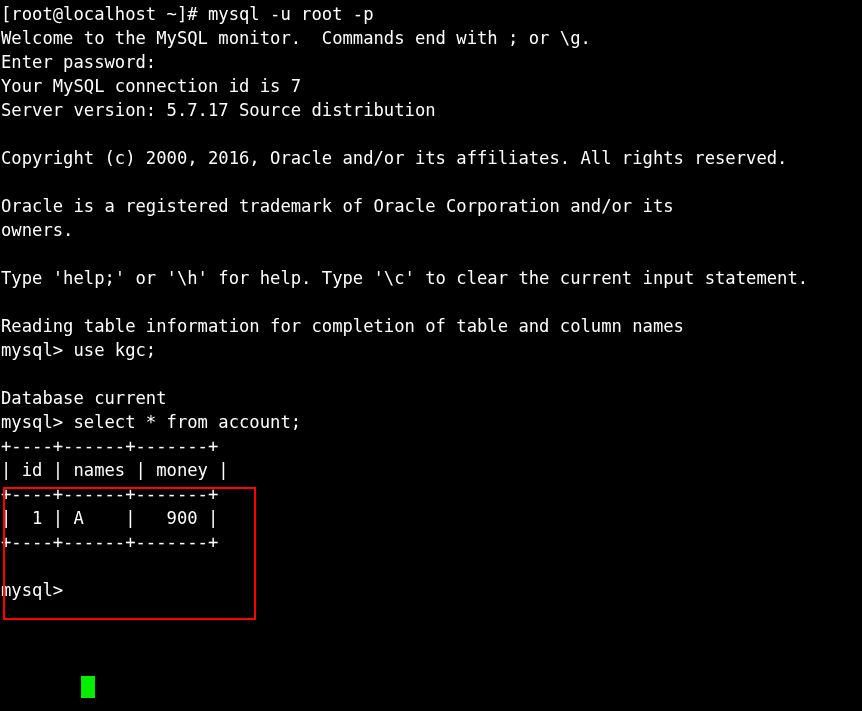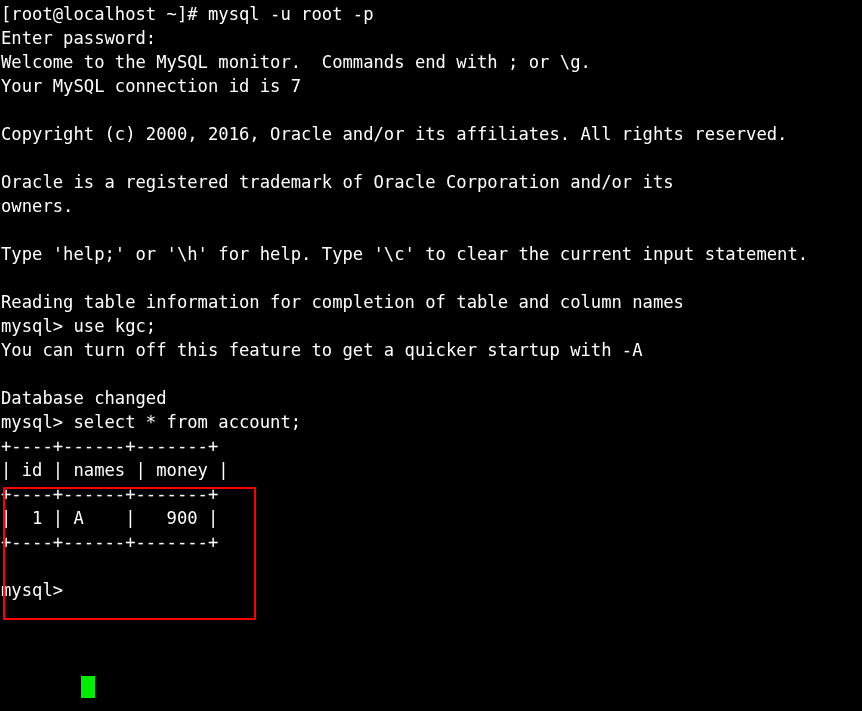--- a/index.html
+++ b/index.html
@@ -69,36 +69,36 @@
   }
 </style>
 </head>
 <body>
 
 <div id="terminal">
 
   <div class="screen">
 
     <div class="line">[root@localhost ~]# mysql -u root -p</div>
+    <div class="line">Welcome to the MySQL monitor.  Commands end with ; or \g.</div>
     <div class="line">Enter password:</div>
-    <div class="line">Welcome to the MySQL monitor.  Commands end with ; or \g.</div>
     <div class="line">Your MySQL connection id is 7</div>
+    <div class="line">Server version: 5.7.17 Source distribution</div>
     <div class="line blank"></div>
     <div class="line">Copyright (c) 2000, 2016, Oracle and/or its affiliates. All rights reserved.</div>
     <div class="line blank"></div>
     <div class="line">Oracle is a registered trademark of Oracle Corporation and/or its</div>
     <div class="line">owners.</div>
     <div class="line blank"></div>
     <div class="line">Type 'help;' or '\h' for help. Type '\c' to clear the current input statement.</div>
     <div class="line blank"></div>
     <div class="line">Reading table information for completion of table and column names</div>
     <div class="line">mysql&gt; use kgc;</div>
-    <div class="line">You can turn off this feature to get a quicker startup with -A</div>
     <div class="line blank"></div>
-    <div class="line">Database changed</div>
+    <div class="line">Database current</div>
     <div class="line">mysql&gt; select * from account;</div>
     <div class="line">+----+------+-------+</div>
     <div class="line">| id | names | money |</div>
     <div class="line">+----+------+-------+</div>
     <div class="line">|  1 | A    |   900 |</div>
     <div class="line">+----+------+-------+</div>
     <div class="line blank"></div>
     <div class="line prompt-row">mysql&gt; </div>
 
   </div>

